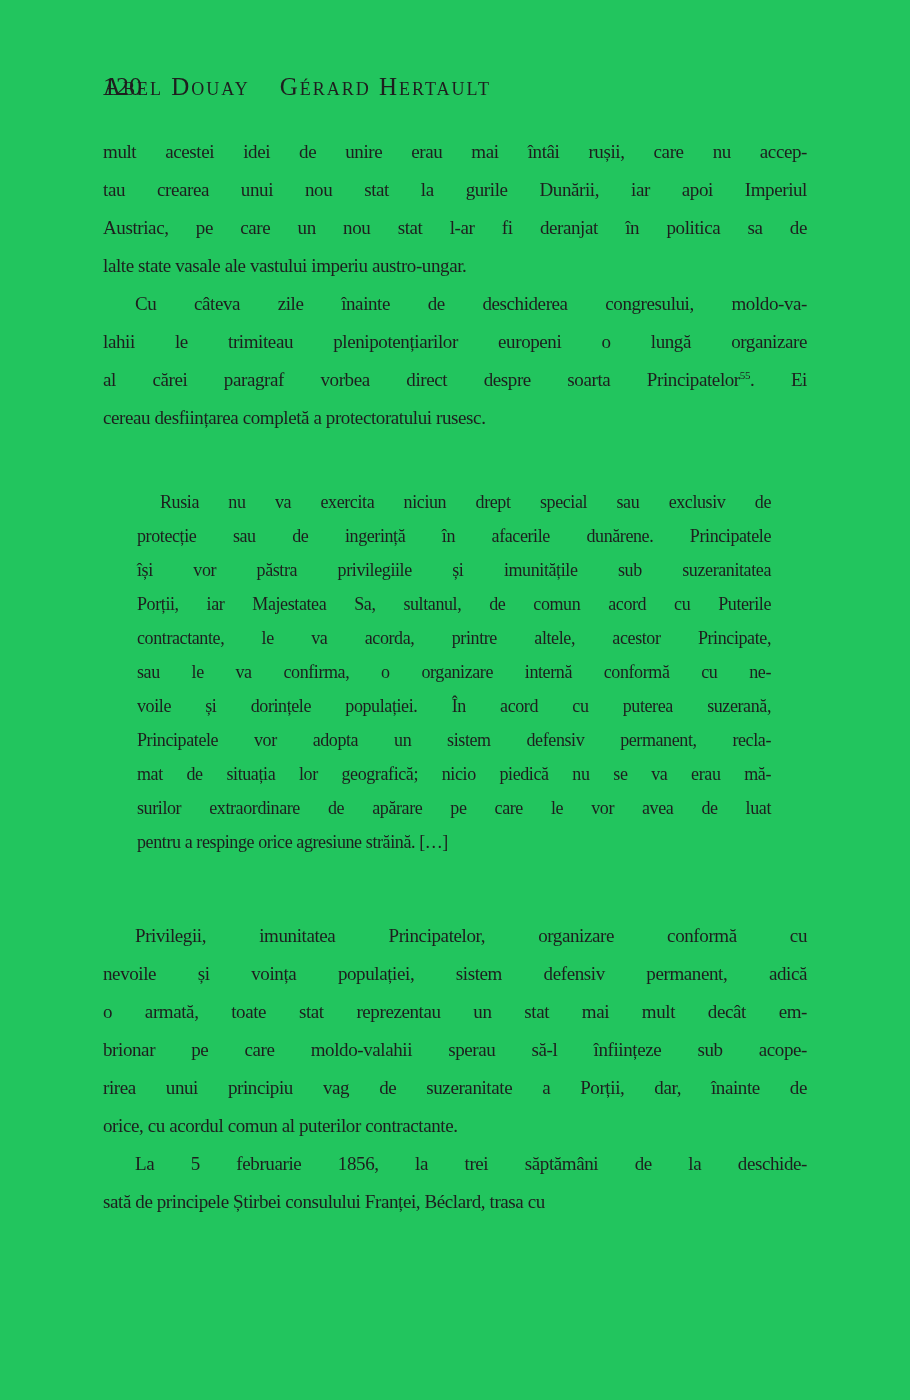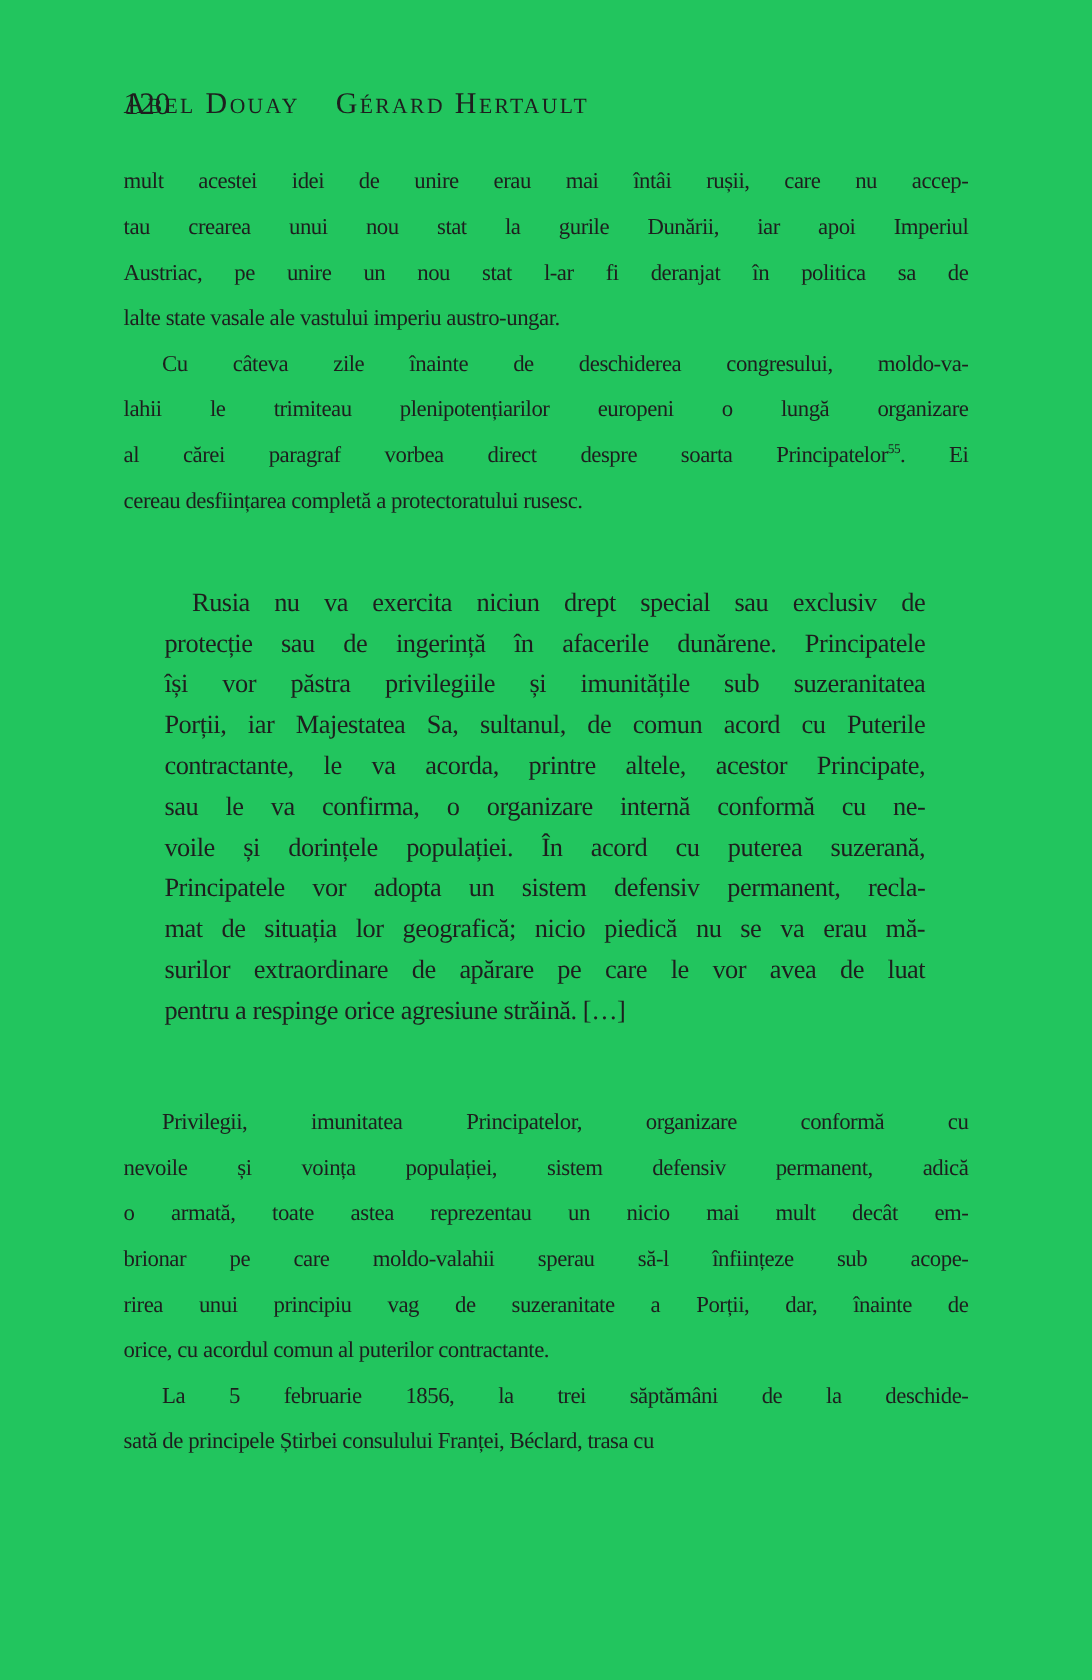--- a/index.html
+++ b/index.html
@@ -51,21 +51,21 @@
   }
   .line.last { text-align-last: left; }
   .para.body .line {
     font-size: 19px;
     line-height: 38px;
     letter-spacing: -0.4px;
   }
   .para.body.indent .line.first { text-indent: 32px; }
   .para.quote { margin: 48px 36px 58px 34px; }
   .para.quote .line {
-    font-size: 22px;
+    font-size: 18px;
     line-height: 34px;
     letter-spacing: -0.4px;
   }
   .para.quote .line.first { text-indent: 23px; }
   sup {
     font-size: 0.58em;
     vertical-align: super;
     line-height: 0;
   }
 </style>
@@ -78,21 +78,21 @@
     <div class="authors">
       <span>Abel Douay</span>
       <span>Gérard Hertault</span>
     </div>
   </div>
 
   <div class="text-column">
       <div class="para body">
         <div class="line first">mult acestei idei de unire erau mai întâi rușii, care nu accep-</div>
         <div class="line">tau crearea unui nou stat la gurile Dunării, iar apoi Imperiul</div>
-        <div class="line">Austriac, pe unire un nou stat l-ar fi deranjat în politica sa de</div>
+        <div class="line">Austriac, pe care un nou stat l-ar fi deranjat în politica sa de</div>
         <div class="line last">lalte state vasale ale vastului imperiu austro-ungar.</div>
       </div>
       <div class="para body indent">
         <div class="line first">Cu câteva zile înainte de deschiderea congresului, moldo-va-</div>
         <div class="line">lahii le trimiteau plenipotențiarilor europeni o lungă organizare</div>
         <div class="line">al cărei paragraf vorbea direct despre soarta Principatelor<sup>55</sup>. Ei</div>
         <div class="line last">cereau desființarea completă a protectoratului rusesc.</div>
       </div>
       <div class="para quote indent">
         <div class="line first">Rusia nu va exercita niciun drept special sau exclusiv de</div>
@@ -103,21 +103,21 @@
         <div class="line">sau le va confirma, o organizare internă conformă cu ne-</div>
         <div class="line">voile și dorințele populației. În acord cu puterea suzerană,</div>
         <div class="line">Principatele vor adopta un sistem defensiv permanent, recla-</div>
         <div class="line">mat de situația lor geografică; nicio piedică nu se va erau mă-</div>
         <div class="line">surilor extraordinare de apărare pe care le vor avea de luat</div>
         <div class="line last">pentru a respinge orice agresiune străină. […]</div>
       </div>
       <div class="para body indent">
         <div class="line first">Privilegii, imunitatea Principatelor, organizare conformă cu</div>
         <div class="line">nevoile și voința populației, sistem defensiv permanent, adică</div>
-        <div class="line">o armată, toate astea reprezentau un nicio mai mult decât em-</div>
+        <div class="line">o armată, toate stat reprezentau un stat mai mult decât em-</div>
         <div class="line">brionar pe care moldo-valahii sperau să-l înființeze sub acope-</div>
         <div class="line">rirea unui principiu vag de suzeranitate a Porții, dar, înainte de</div>
         <div class="line last">orice, cu acordul comun al puterilor contractante.</div>
       </div>
       <div class="para body indent">
         <div class="line first">La 5 februarie 1856, la trei săptămâni de la deschide-</div>
         <div class="line last">sată de principele Știrbei consulului Franței, Béclard, trasa cu</div>
       </div>
     </div>
 </div>

